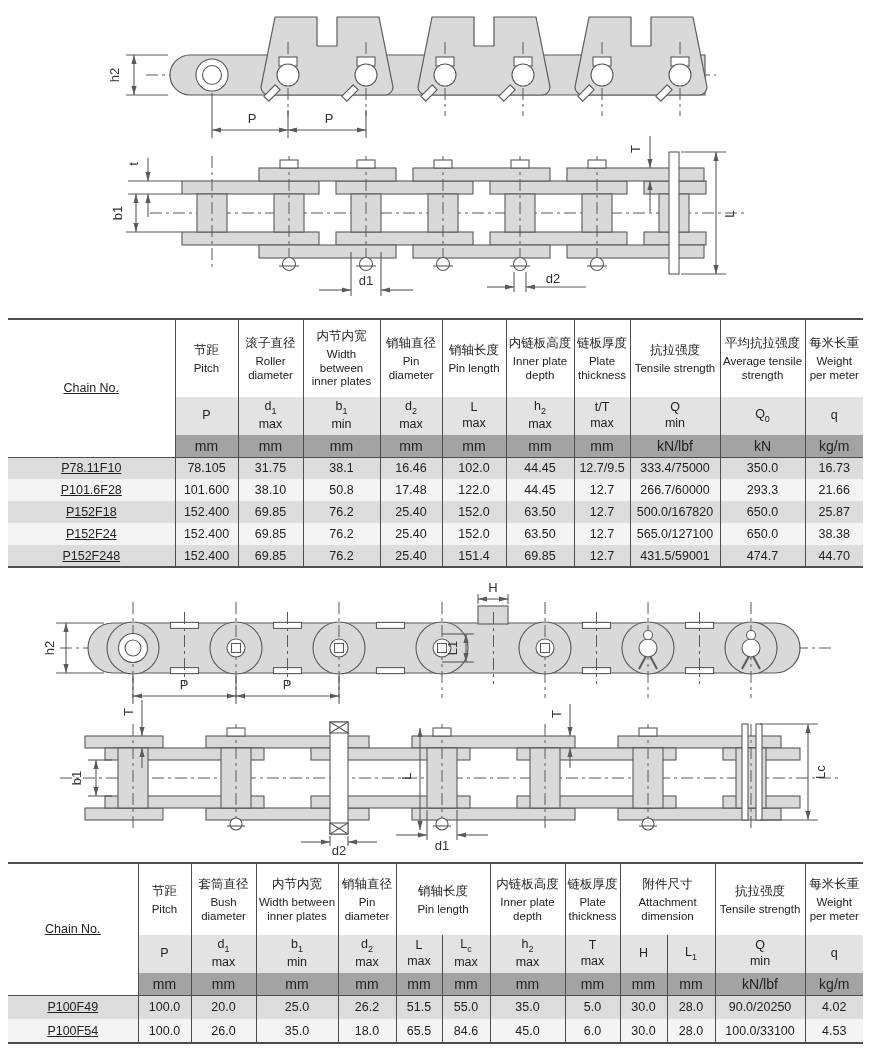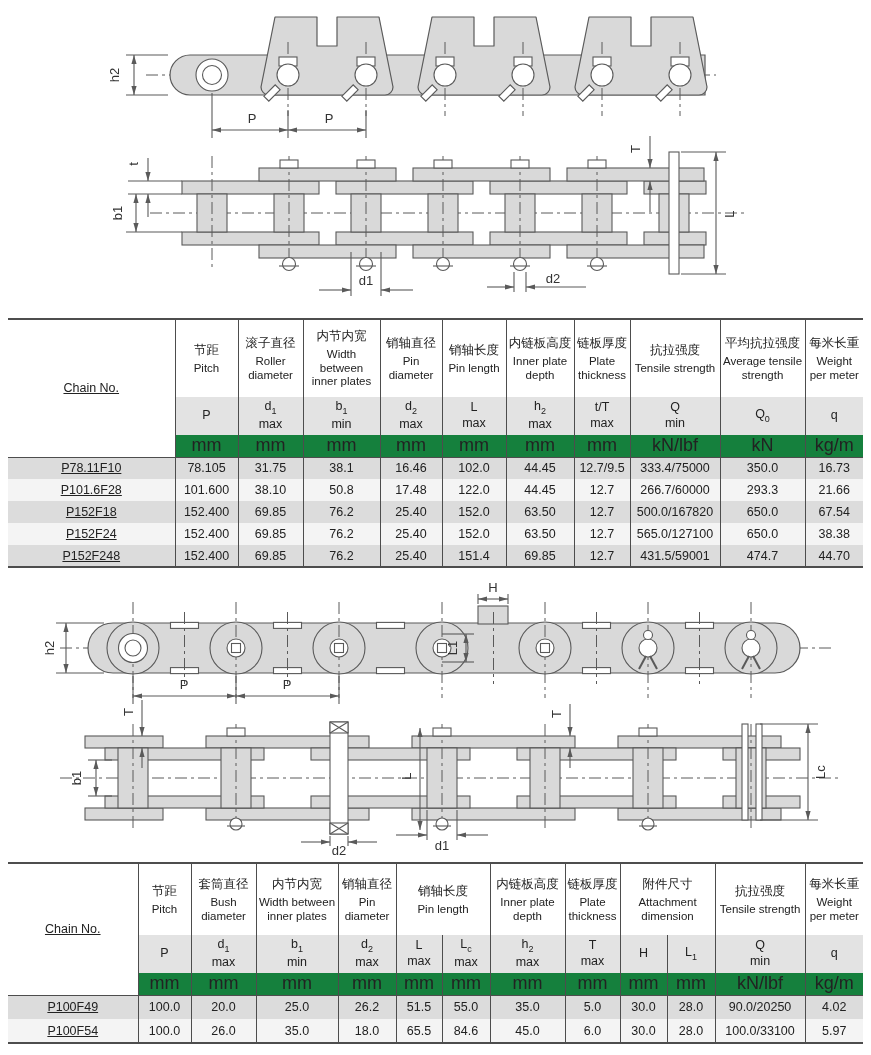--- a/index.html
+++ b/index.html
@@ -24,21 +24,21 @@
   .dtable tbody tr.w{background:#f4f4f4;}
   .dtable tbody td{font-size:12.5px;}
   .dtable tbody tr td:first-child{border-left:none;}
   .dtable tbody tr:first-child td{border-top:1.6px solid #4d4d4d;}
   .corner-cell{font-size:12.5px;background:#fff;}
   .colhead{vertical-align:middle;background:#fff;}
   .colhead .cn{font-size:12.5px;margin-bottom:3px;}
   .colhead .en{font-size:11.5px;line-height:1.18;}
   .symrow th{background:#e3e3e3;font-size:12.5px;line-height:1.25;}
   .symrow sub{font-size:9px;}
-  .unitrow th{font-size:18px;background:#15803d;margin-top:33px;}
+  .unitrow th{font-size:14px;background:#a3a3a3;margin-top:33px;}
 </style>
 </head>
 <body>
 
 <div id="page">
 
   <svg id="fig-a" width="871" height="312" viewBox="0 0 871 312">
     <g id="fa-geom">
         <line x1="146" y1="75" x2="716" y2="75" stroke="#5a5a5a" stroke-width="1" stroke-dasharray="12 4 3 4"></line>
         <path d="M190 55 H705 V95 H190 A20 20 0 0 1 170 75 A20 20 0 0 1 190 55 Z" fill="#d9d9d9" stroke="#5a5a5a" stroke-width="1.2"></path>
@@ -298,21 +298,21 @@
           <td class="val noL">P152F18</td>
           <td class="val">152.400</td>
           <td class="val">69.85</td>
           <td class="val">76.2</td>
           <td class="val">25.40</td>
           <td class="val">152.0</td>
           <td class="val">63.50</td>
           <td class="val">12.7</td>
           <td class="val">500.0/167820</td>
           <td class="val">650.0</td>
-          <td class="val">67.54</td>
+          <td class="val">25.87</td>
         </tr>
         <tr class="w">
           <td class="val noL">P152F24</td>
           <td class="val">152.400</td>
           <td class="val">69.85</td>
           <td class="val">76.2</td>
           <td class="val">25.40</td>
           <td class="val">152.0</td>
           <td class="val">63.50</td>
           <td class="val">12.7</td>
@@ -618,18 +618,18 @@
           <td class="val">26.0</td>
           <td class="val">35.0</td>
           <td class="val">18.0</td>
           <td class="val">65.5</td>
           <td class="val">84.6</td>
           <td class="val">45.0</td>
           <td class="val">6.0</td>
           <td class="val">30.0</td>
           <td class="val">28.0</td>
           <td class="val">100.0/33100</td>
-          <td class="val">5.97</td>
+          <td class="val">4.53</td>
         </tr>
       </tbody>
     </table>
 
 </div>
 
 </body></html>

